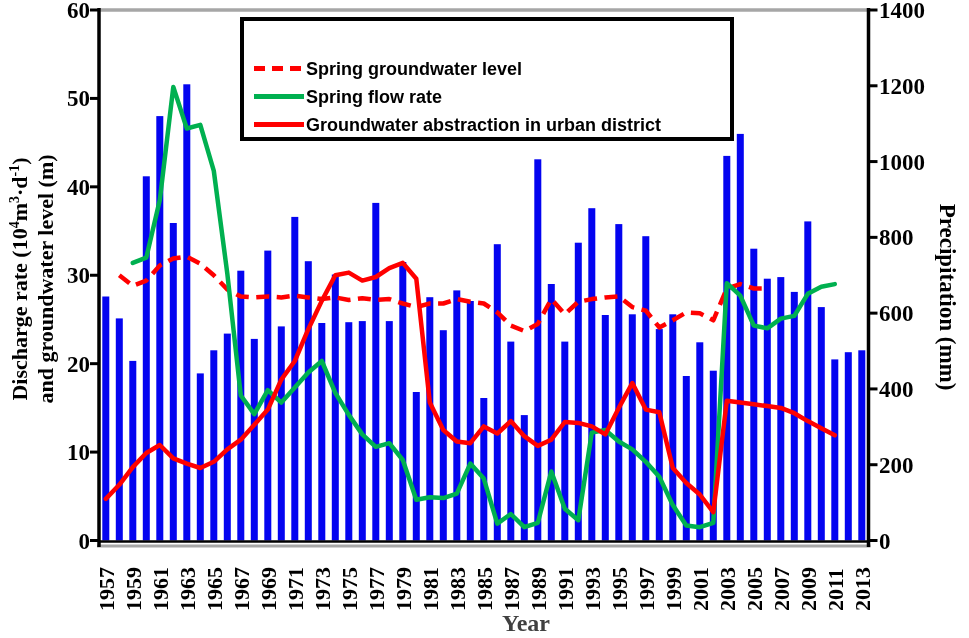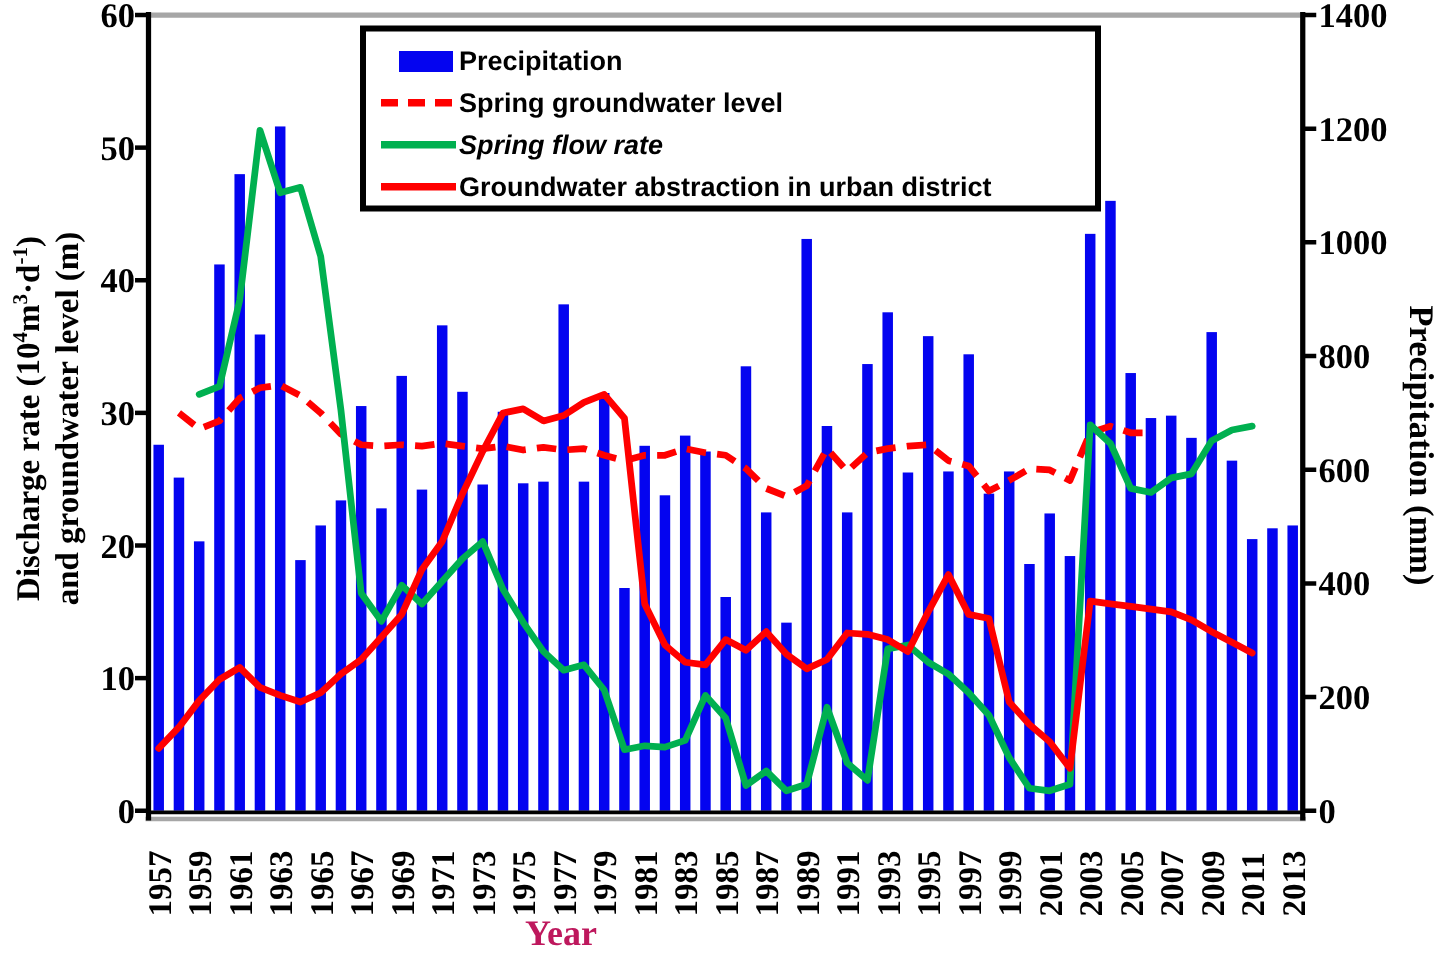--- a/index.html
+++ b/index.html
@@ -19,22 +19,22 @@
   .legend-label{position:absolute;left:62px;top:50%;transform:translateY(-50%);
                 font-family:"Liberation Sans","DejaVu Sans",sans-serif;
                 font-weight:bold;font-size:18px;color:#000;white-space:nowrap;}
   
   #left-axis-title{position:absolute;left:-240px;top:253px;width:536px;height:52px;
                    transform:rotate(-90deg);text-align:center;font-weight:bold;font-size:22px;
                    line-height:26px;color:#000;}
   #left-axis-title sup{font-size:14px;}
   #right-axis-title{position:absolute;left:747px;top:284px;width:400px;height:26px;
                     transform:rotate(90deg);text-align:center;font-weight:bold;font-size:23px;color:#000;}
-  #x-axis-title{position:absolute;left:350px;top:610px;width:200px;text-align:left;
-                font-weight:bold;font-size:24px;color:#be185d;}
+  #x-axis-title{position:absolute;left:350px;top:610px;width:200px;text-align:right;
+                font-weight:bold;font-size:24px;color:#404040;}
 </style>
 </head>
 <body>
 
 <div id="stage">
 
   <svg id="chart-svg" width="969" height="638">
       <g>
         <rect x="102.3" y="296.5" width="7" height="244.0" fill="#0404f0"></rect>
         <rect x="115.8" y="318.4" width="7" height="222.1" fill="#0404f0"></rect>
@@ -163,29 +163,25 @@
         <text x="815.8" y="611" text-anchor="start" transform="rotate(-90 815.8 611)">2009</text>
         <text x="842.8" y="611" text-anchor="start" transform="rotate(-90 842.8 611)">2011</text>
         <text x="869.8" y="611" text-anchor="start" transform="rotate(-90 869.8 611)">2013</text>
       </g>
       <path d="M119.3 275.3 L132.8 285.9 L146.3 280.6 L159.8 265.5 L173.3 258.5 L186.8 256.7 L200.3 263.8 L213.8 275.3 L227.3 289.4 L240.8 296.5 L254.3 297.4 L267.8 296.5 L281.3 297.4 L294.8 295.6 L308.3 297.4 L321.8 299.1 L335.3 297.4 L348.8 300.0 L362.3 298.2 L375.8 300.0 L389.3 299.1 L402.8 303.5 L416.3 307.1 L429.8 303.5 L443.3 303.5 L456.8 299.1 L470.3 301.8 L483.8 303.5 L497.3 312.4 L510.8 325.6 L524.3 331.0 L537.8 323.9 L551.3 299.1 L564.8 314.2 L578.3 301.8 L591.8 299.1 L605.3 297.4 L618.8 296.5 L632.3 307.1 L645.8 310.6 L659.3 327.4 L672.8 320.3 L686.3 312.4 L699.8 313.3 L713.3 320.3 L726.8 288.5 L740.3 284.1 L753.8 288.5 L767.3 288.5" fill="none" stroke="#ff0000" stroke-width="4.5" stroke-linejoin="round" stroke-linecap="butt" stroke-dasharray="13 7.5"></path>
       <path d="M132.8 262.9 L146.3 257.6 L159.8 200.1 L173.3 86.9 L186.8 128.5 L200.3 124.9 L213.8 170.9 L227.3 273.5 L240.8 395.5 L254.3 414.1 L267.8 390.2 L281.3 402.6 L294.8 387.5 L308.3 372.5 L321.8 361.0 L335.3 392.8 L348.8 414.9 L362.3 434.4 L375.8 446.8 L389.3 443.2 L402.8 460.0 L416.3 499.8 L429.8 497.2 L443.3 498.1 L456.8 493.6 L470.3 463.6 L483.8 478.6 L497.3 523.7 L510.8 514.0 L524.3 527.2 L537.8 522.8 L551.3 471.5 L564.8 508.7 L578.3 520.2 L591.8 432.6 L605.3 430.0 L618.8 441.5 L632.3 449.4 L645.8 461.8 L659.3 476.8 L672.8 505.1 L686.3 525.5 L699.8 527.2 L713.3 522.8 L726.8 283.2 L740.3 295.6 L753.8 325.6 L767.3 328.3 L780.8 318.6 L794.3 315.9 L807.8 293.8 L821.3 286.7 L834.8 284.1" fill="none" stroke="#00b050" stroke-width="4.5" stroke-linejoin="round" stroke-linecap="round"></path>
       <path d="M105.8 498.9 L119.3 484.8 L132.8 467.1 L146.3 453.0 L159.8 445.0 L173.3 458.3 L186.8 463.6 L200.3 468.0 L213.8 461.8 L227.3 449.4 L240.8 439.7 L254.3 424.7 L267.8 409.6 L281.3 379.6 L294.8 361.0 L308.3 329.2 L321.8 300.9 L335.3 275.3 L348.8 272.6 L362.3 280.6 L375.8 277.0 L389.3 268.2 L402.8 262.9 L416.3 278.8 L429.8 402.6 L443.3 430.0 L456.8 441.5 L470.3 443.2 L483.8 426.4 L497.3 433.5 L510.8 421.1 L524.3 436.2 L537.8 445.9 L551.3 439.7 L564.8 422.0 L578.3 422.9 L591.8 426.4 L605.3 434.4 L618.8 407.9 L632.3 383.1 L645.8 409.6 L659.3 412.3 L672.8 468.0 L686.3 483.0 L699.8 494.5 L713.3 512.2 L726.8 400.8 L740.3 402.6 L753.8 404.3 L767.3 406.1 L780.8 407.9 L794.3 413.2 L807.8 421.1 L821.3 428.2 L834.8 435.3" fill="none" stroke="#ff0000" stroke-width="4.5" stroke-linejoin="round" stroke-linecap="round"></path>
     </svg>
 
   <div id="legend">
-    <div class="legend-row" style="top:5px;">
-      <span class="legend-swatch sw-bar"></span>
-      <span class="legend-label">Precipitation</span>
-    </div>
     <div class="legend-row" style="top:33px;">
       <span class="legend-swatch sw-line sw-dashed-red"></span>
       <span class="legend-label">Spring groundwater level</span>
     </div>
-    <div class="legend-row" style="top:61px;font-style:italic;">
+    <div class="legend-row" style="top:61px;">
       <span class="legend-swatch sw-line sw-solid-green"></span>
       <span class="legend-label">Spring flow rate</span>
     </div>
     <div class="legend-row" style="top:89px;">
       <span class="legend-swatch sw-line sw-solid-red"></span>
       <span class="legend-label">Groundwater abstraction in urban district</span>
     </div>
   </div>
 
   <div id="left-axis-title">

